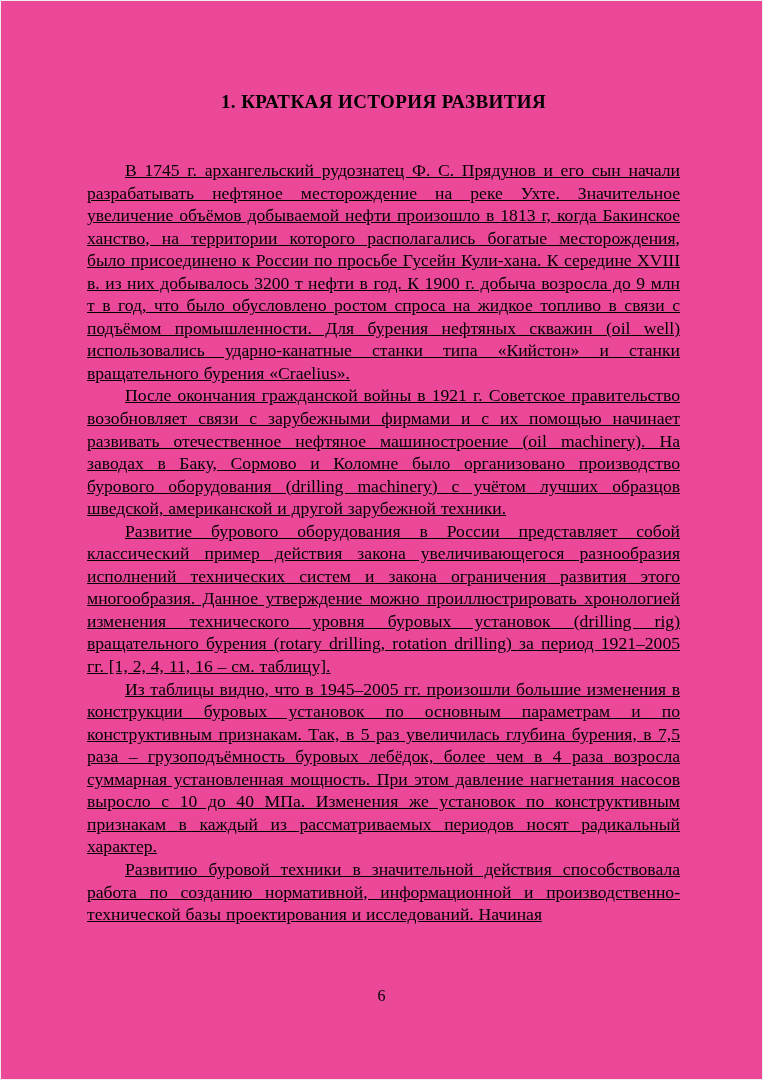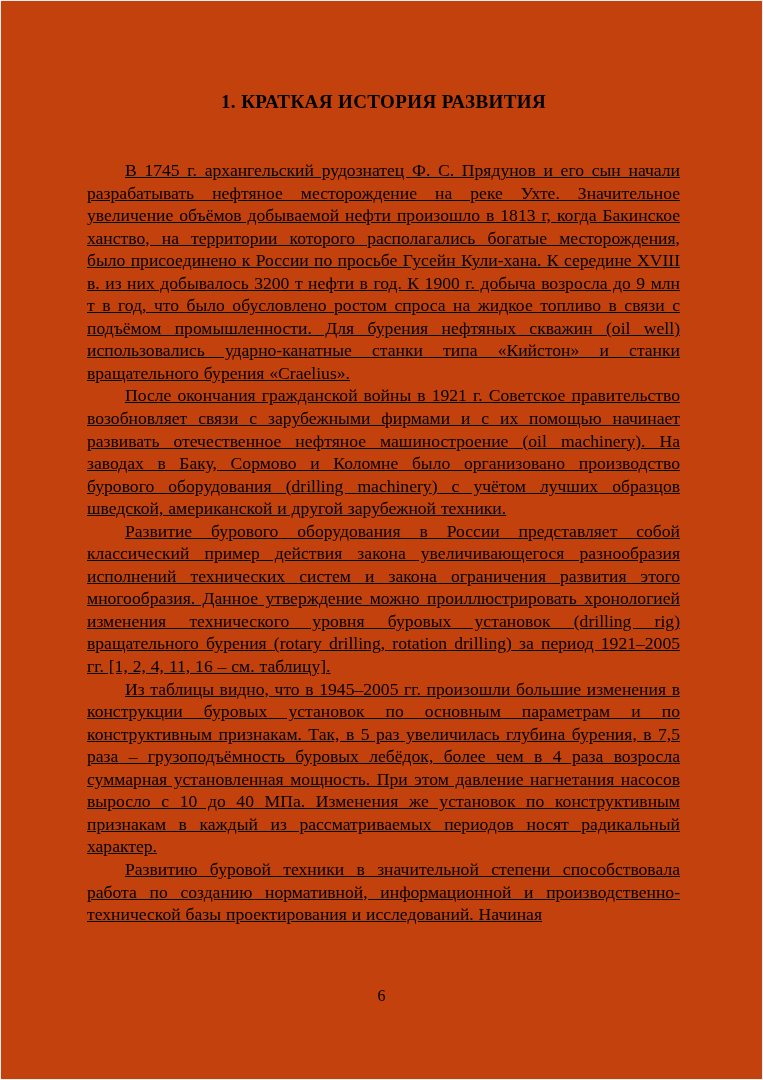--- a/index.html
+++ b/index.html
@@ -8,21 +8,21 @@
     width: 763px;
     height: 1080px;
     font-family: "Liberation Serif", "DejaVu Serif", serif;
     color: #000000;
     overflow: hidden;
   }
   .page {
     position: relative;
     width: 763px;
     height: 1080px;
-    background: #c2410c;
+    background: #ec4899;
     border: 1px solid #ededed;
     padding: 90px 82px 10px 86px;
   }
   .title {
     font-size: 19px;
     font-weight: bold;
     text-align: center;
     letter-spacing: 0.4px;
     margin-bottom: 46px;
     white-space: nowrap;
@@ -49,18 +49,18 @@
 
 <div class="page">
 
   <h1 class="title">1. КРАТКАЯ ИСТОРИЯ РАЗВИТИЯ</h1>
 
   <div class="body-text">
     <p>В 1745 г. архангельский рудознатец Ф. С. Прядунов и его сын начали разрабатывать нефтяное месторождение на реке Ухте. Значительное увеличение объёмов добываемой нефти произошло в 1813 г, когда Бакинское ханство, на территории которого располагались богатые месторождения, было присоединено к России по просьбе Гусейн Кули-хана. К середине XVIII в. из них добывалось 3200 т нефти в год. К 1900 г. добыча возросла до 9 млн т в год, что было обусловлено ростом спроса на жидкое топливо в связи с подъёмом промышленности. Для бурения нефтяных скважин (oil well) использовались ударно-канатные станки типа «Кийстон» и станки вращательного бурения «Craelius».</p>
     <p>После окончания гражданской войны в 1921 г. Советское правительство возобновляет связи с зарубежными фирмами и с их помощью начинает развивать отечественное нефтяное машиностроение (oil machinery). На заводах в Баку, Сормово и Коломне было организовано производство бурового оборудования (drilling machinery) с учётом лучших образцов шведской, американской и другой зарубежной техники.</p>
     <p>Развитие бурового оборудования в России представляет собой классический пример действия закона увеличивающегося разнообразия исполнений технических систем и закона ограничения развития этого многообразия. Данное утверждение можно проиллюстрировать хронологией изменения технического уровня буровых установок (drilling rig) вращательного бурения (rotary drilling, rotation drilling) за период 1921–2005 гг. [1, 2, 4, 11, 16 – см. таблицу].</p>
     <p>Из таблицы видно, что в 1945–2005 гг. произошли большие изменения в конструкции буровых установок по основным параметрам и по конструктивным признакам. Так, в 5 раз увеличилась глубина бурения, в 7,5 раза – грузоподъёмность буровых лебёдок, более чем в 4 раза возросла суммарная установленная мощность. При этом давление нагнетания насосов выросло с 10 до 40 МПа. Изменения же установок по конструктивным признакам в каждый из рассматриваемых периодов носят радикальный характер.</p>
-    <p>Развитию буровой техники в значительной степени способствовала работа по созданию нормативной, информационной и производственно-технической базы проектирования и исследований. Начиная</p>
+    <p>Развитию буровой техники в значительной действия способствовала работа по созданию нормативной, информационной и производственно-технической базы проектирования и исследований. Начиная</p>
   </div>
 
   <div class="page-number">6</div>
 
 </div>
 
 </body></html>

